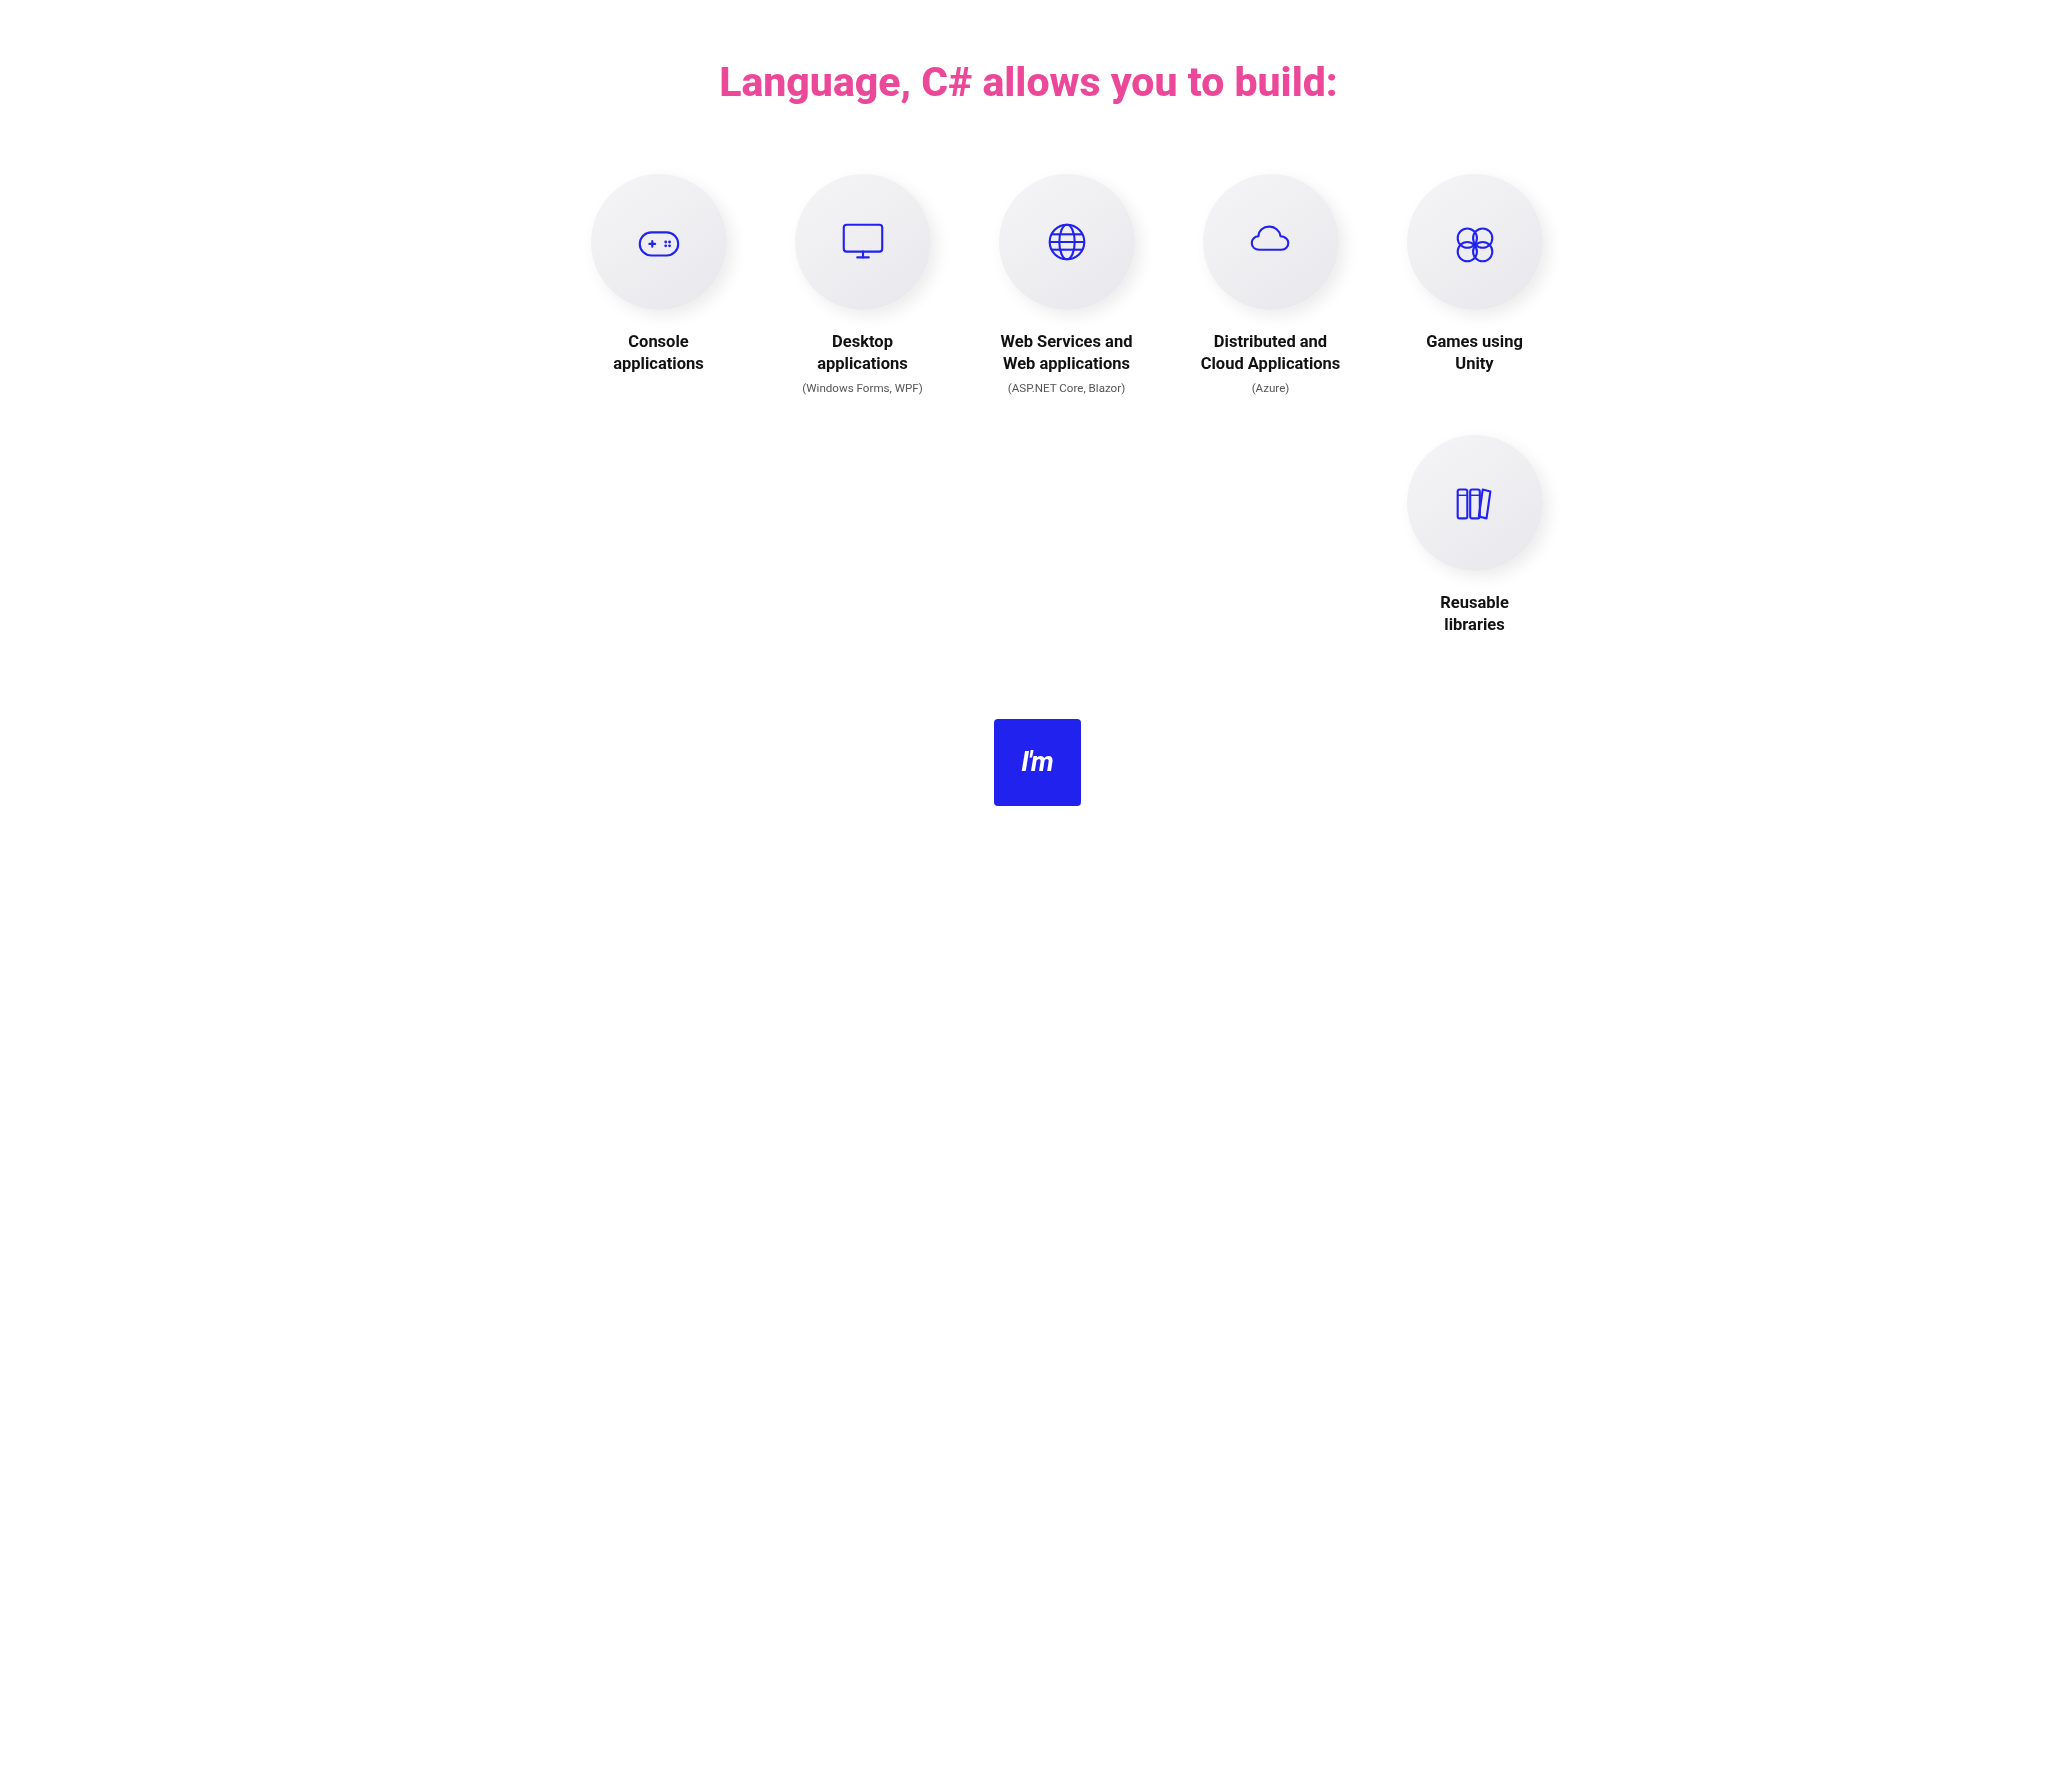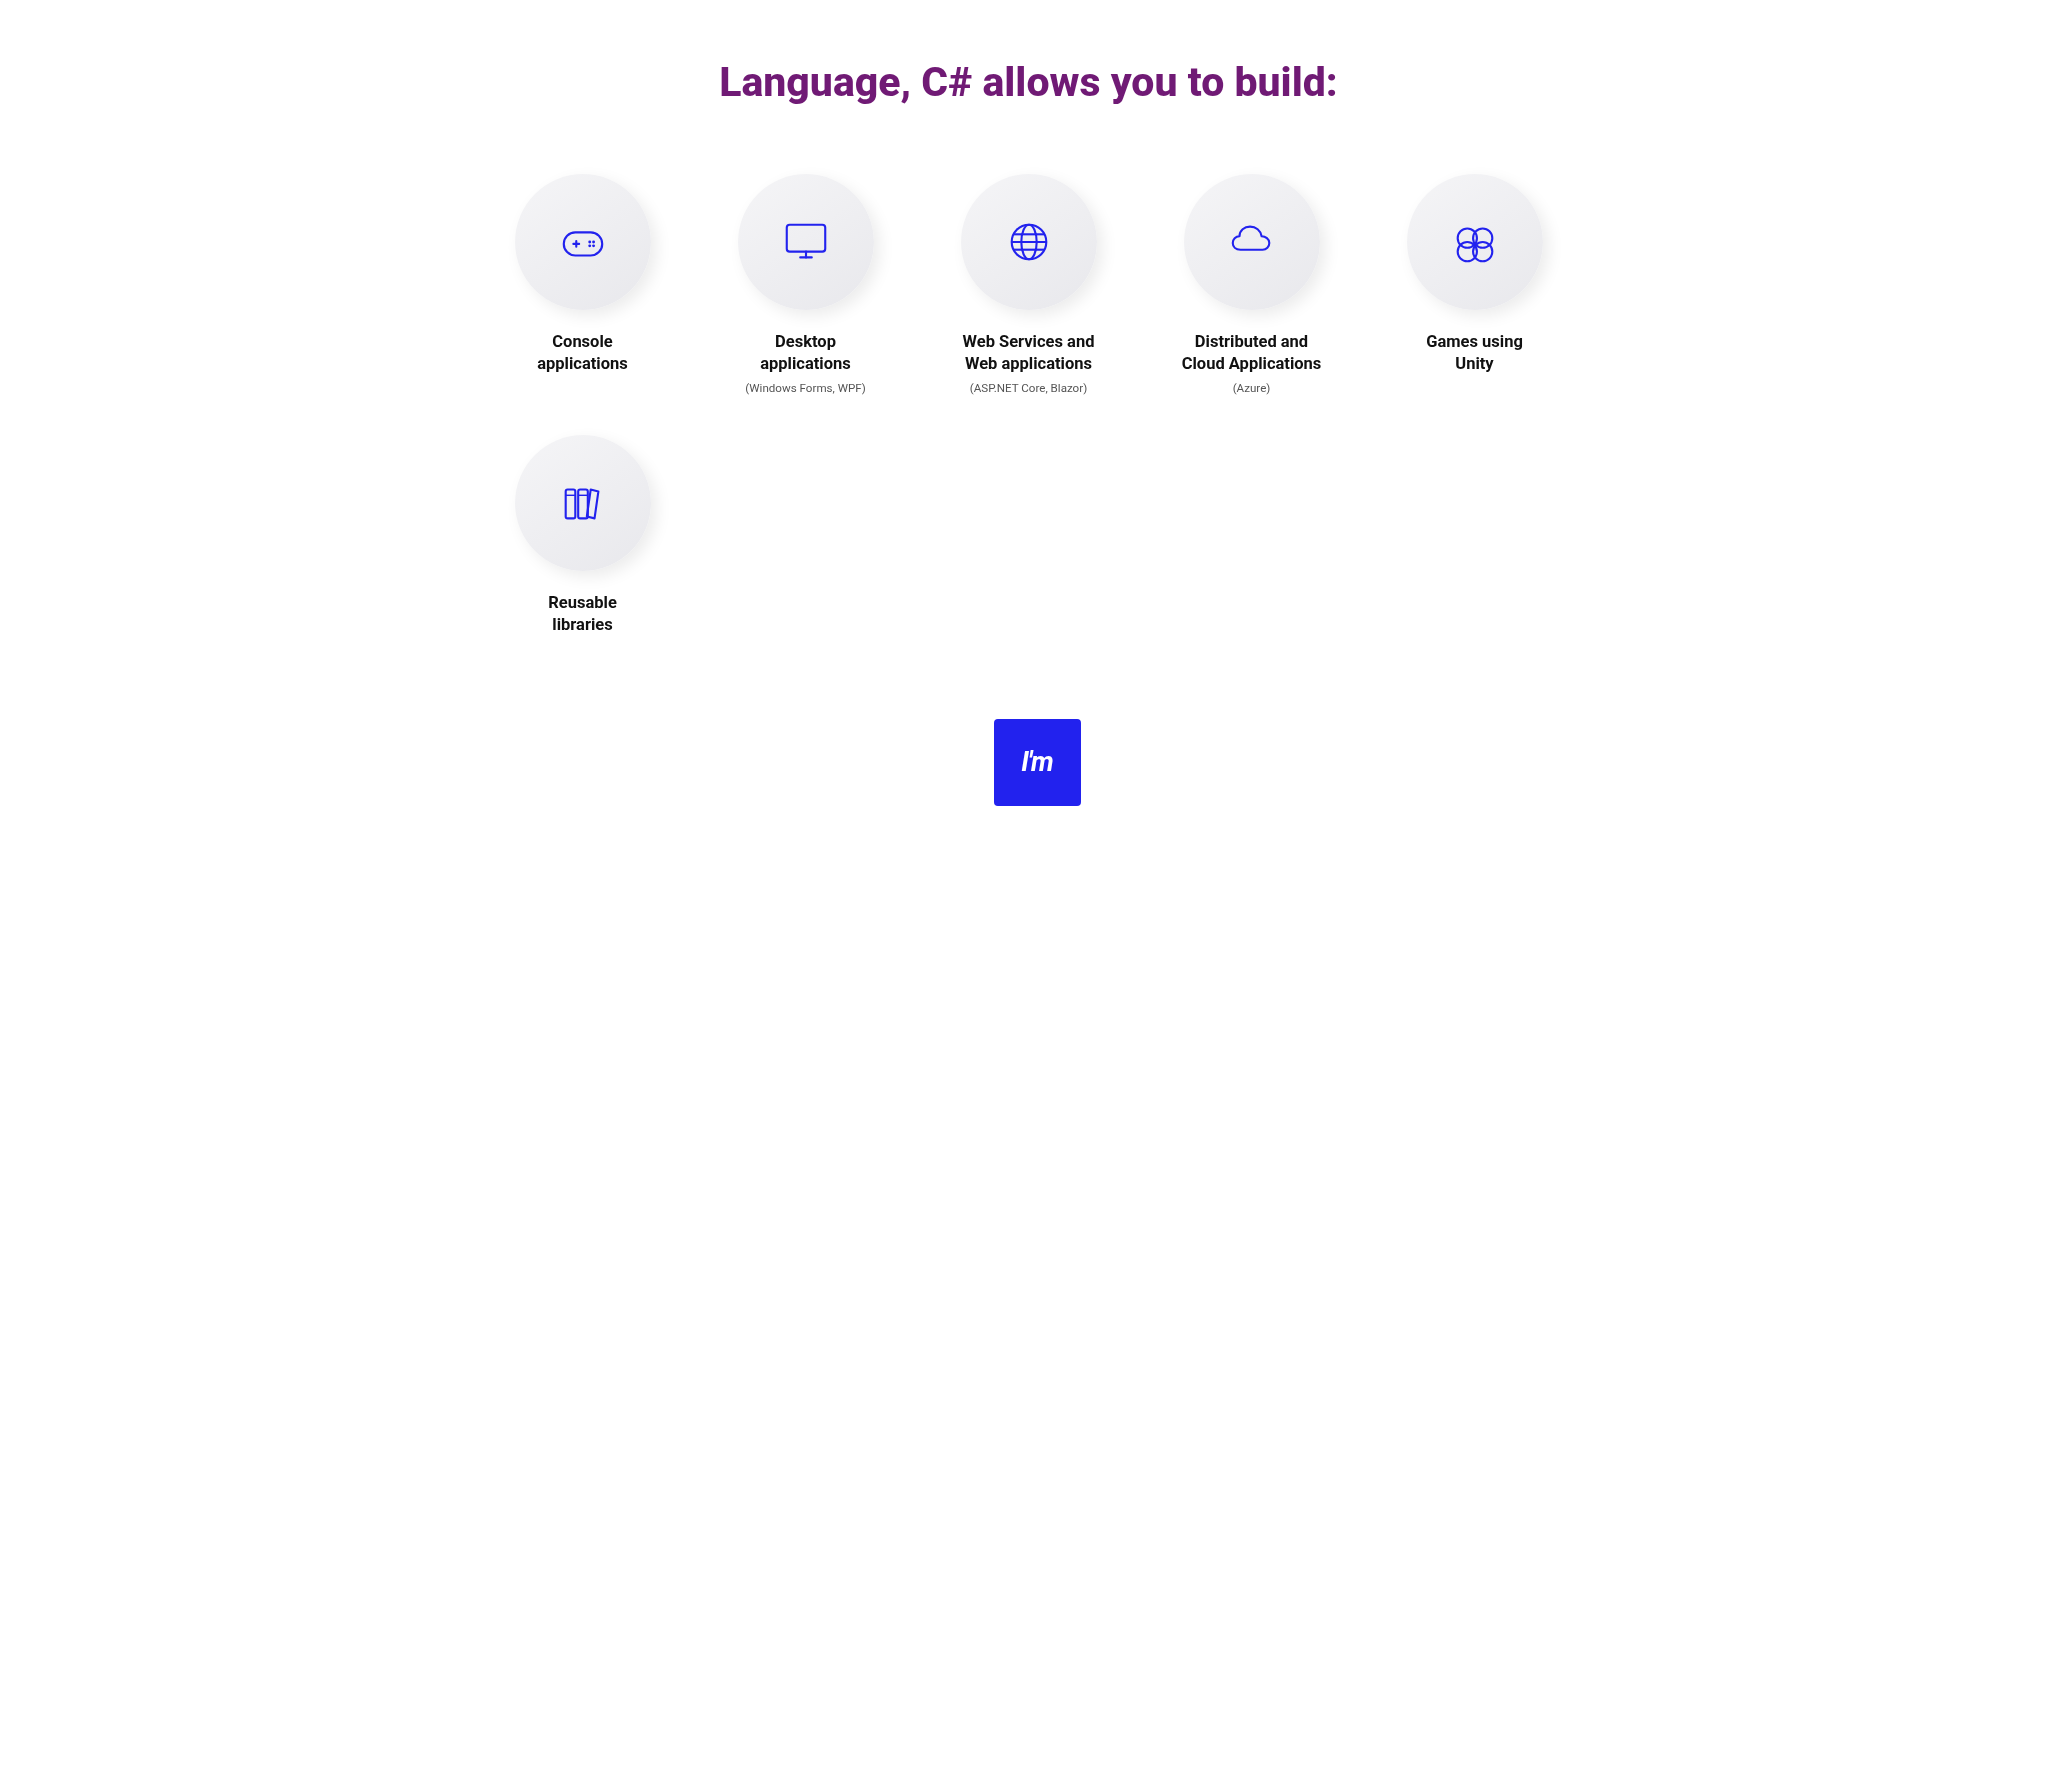--- a/index.html
+++ b/index.html
@@ -10,29 +10,29 @@
       min-height: 100vh;
       display: flex;
       flex-direction: column;
       align-items: center;
       padding: 58px 39px 78px;
     }
 
     .page-title {
       font-size: 41px;
       font-weight: 800;
-      color: #701a75;
+      color: #ec4899;
       text-align: center;
       margin-bottom: 68px;
     }
 
     .grid {
       display: flex;
       flex-wrap: wrap;
-      justify-content: space-between;
+      justify-content: flex-end;
       gap: 39px 29px;
       max-width: 1067px;
       width: 100%;
       margin-bottom: 58px;
     }
 
     .card {
       display: flex;
       flex-direction: column;
       align-items: center;

